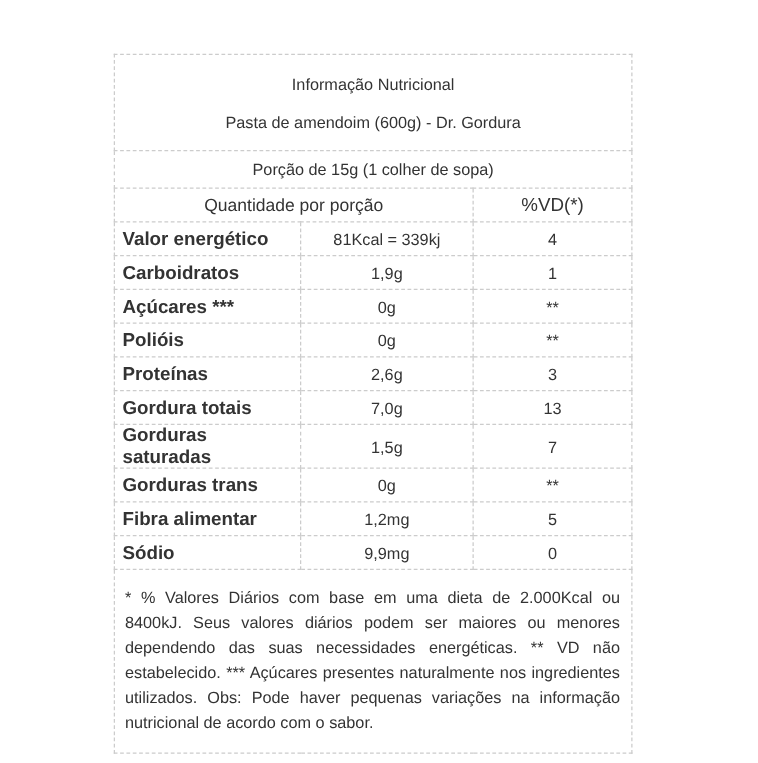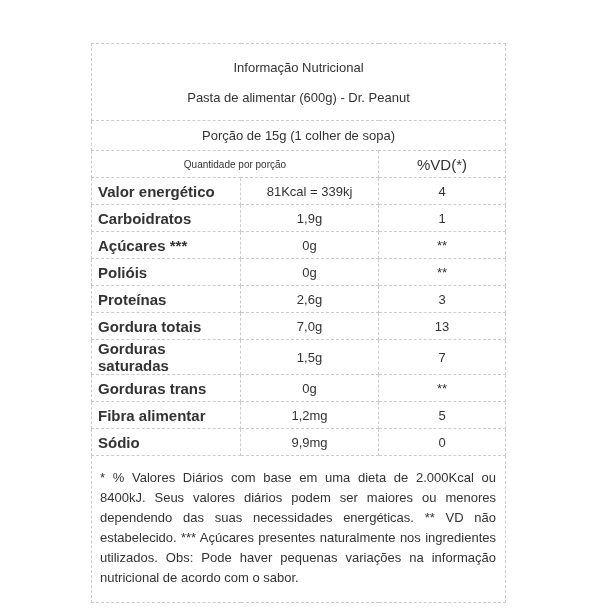--- a/index.html
+++ b/index.html
@@ -21,21 +21,21 @@
     color: #333333;
   }
   .nutrition-table td {
     border: 1px dashed #cccccc;
     vertical-align: middle;
   }
   .title-cell { padding: 16px 6px 14px 6px; text-align: center; }
   .title-line { font-weight: normal; font-size: 13px; line-height: 16px; }
   .title-gap { height: 14px; }
   .serving-cell { height: 30px; text-align: center; font-size: 13px; }
-  .colhead-quantity { height: 27px; text-align: center; font-size: 10px; margin-top: 28px; }
+  .colhead-quantity { height: 27px; text-align: center; font-size: 14px; margin-top: 28px; }
   .colhead-dv { height: 27px; text-align: center; font-size: 15px; }
   .row-label { height: 27px; font-weight: bold; padding-left: 6px; text-align: left; font-size: 15px; }
   .row-amount { height: 27px; text-align: center; font-size: 13px; }
   .row-dv { height: 27px; text-align: center; font-size: 13px; }
   .footnote-cell { padding: 12px 9px 14px 8px; }
   .footnote-text {
     font-size: 13px;
     line-height: 20px;
     text-align: justify;
     color: #333333;
@@ -48,21 +48,21 @@
   <colgroup>
     <col style="width:149px">
     <col style="width:138px">
     <col style="width:127px">
   </colgroup>
   <tbody>
     <tr>
       <td class="title-cell" colspan="3">
         <div class="title-line">Informação Nutricional</div>
         <div class="title-gap"></div>
-        <div class="title-line">Pasta de alimentar (600g) - Dr. Peanut</div>
+        <div class="title-line">Pasta de amendoim (600g) - Dr. Gordura</div>
       </td>
     </tr>
     <tr>
       <td class="serving-cell" colspan="3">Porção de 15g (1 colher de sopa)</td>
     </tr>
     <tr>
       <td class="colhead-quantity" colspan="2">Quantidade por porção</td>
       <td class="colhead-dv">%VD(*)</td>
     </tr>
     <tr>

